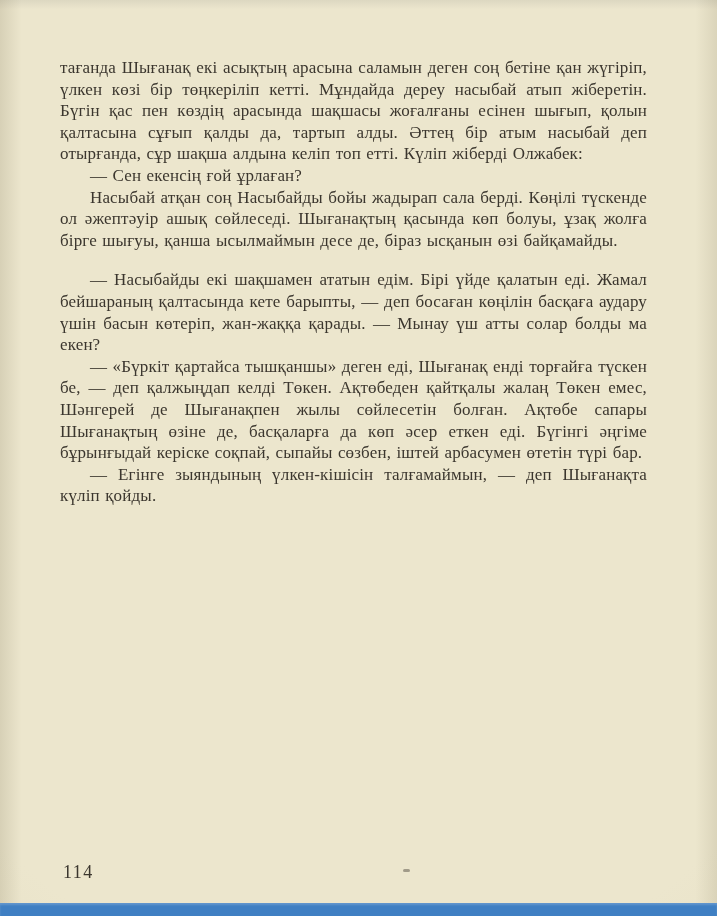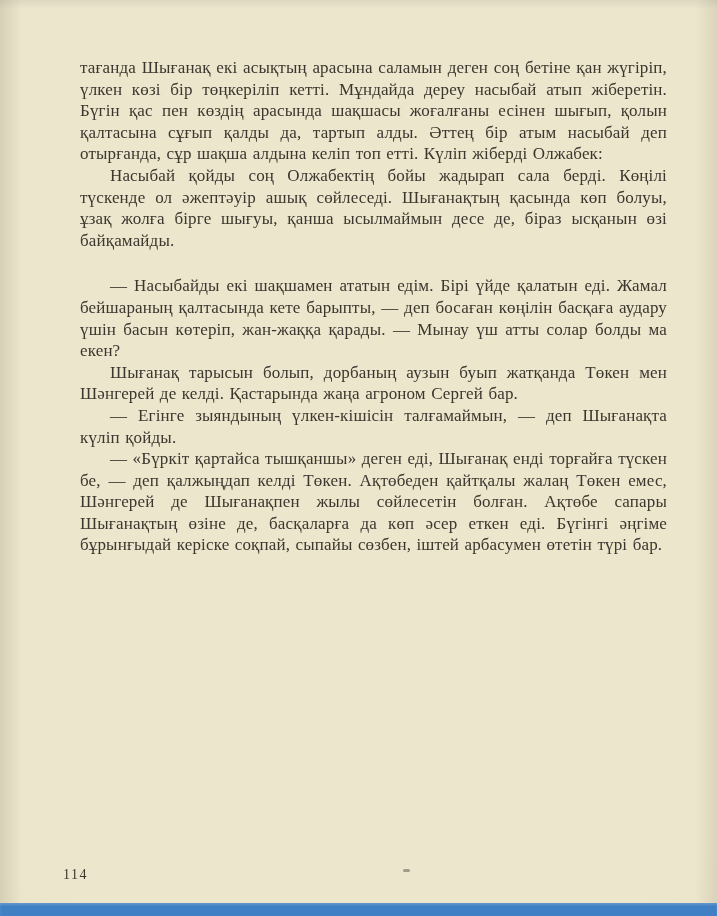--- a/index.html
+++ b/index.html
@@ -25,36 +25,36 @@
     position: absolute; inset: 0;
     background:
       linear-gradient(90deg, rgba(120,110,80,0.18) 0, rgba(120,110,80,0) 3%,
         rgba(120,110,80,0) 97%, rgba(120,110,80,0.15) 100%),
       linear-gradient(180deg, rgba(150,150,140,0.18) 0, rgba(150,150,140,0) 1%);
     pointer-events: none;
   }
 
   .text-block {
     position: absolute;
-    top: 57px; left: 80px;
+    top: 57px; left: 60px;
     width: 587px;
     font-size: 17px;
     line-height: 21.6px;
     text-align: justify;
     letter-spacing: 0.15px;
     word-spacing: 1px;
   }
   .para { text-indent: 0; }
   .para.indent { text-indent: 30px; }
-  .para.space-before { margin-top: 24px; }
+  .para.space-before { margin-top: 18px; }
 
   .page-number {
     position: absolute;
     left: 63px; bottom: 33px;
-    font-size: 14px;
+    font-size: 18px;
     letter-spacing: 1.5px;
     color: var(--ink, #3b362e);
   }
 
   .ink-speck {
     position: absolute;
     left: 403px; top: 869px;
     width: 7px; height: 3px;
     border-radius: 2px;
     background: rgba(70, 65, 55, 0.45);
@@ -67,22 +67,22 @@
     background: var(--band, #3f7fc3);
     box-shadow: inset 0 2px 2px rgba(255,255,255,0.18);
   }
 </style>
 </head>
 <body>
 
 <div class="page">
   <div class="text-block">
       <p class="para">тағанда Шығанақ екі асықтың арасына саламын деген соң бетіне қан жүгіріп, үлкен көзі бір төңкеріліп кетті. Мұндайда дереу насыбай атып жіберетін. Бүгін қас пен көздің арасында шақшасы жоғалғаны есінен шығып, қолын қалтасына сұғып қалды да, тартып алды. Әттең бір атым насыбай деп отырғанда, сұр шақша алдына келіп топ етті. Күліп жіберді Олжабек:</p>
-      <p class="para indent">Насыбай қойды соң Олжабектің бойы жадырап сала берді. Көңілі түскенде ол әжептәуір ашық сөйлеседі. Шығанақтың қасында көп болуы, ұзақ жолға бірге шығуы, қанша ысылмаймын десе де, біраз ысқанын өзі байқамайды.</p>
+      <p class="para indent">— Сен екенсің ғой ұрлаған?</p>
+      <p class="para indent">Насыбай атқан соң Насыбайды бойы жадырап сала берді. Көңілі түскенде ол әжептәуір ашық сөйлеседі. Шығанақтың қасында көп болуы, ұзақ жолға бірге шығуы, қанша ысылмаймын десе де, біраз ысқанын өзі байқамайды.</p>
       <p class="para indent space-before">— Насыбайды екі шақшамен ататын едім. Бірі үйде қалатын еді. Жамал бейшараның қалтасында кете барыпты, — деп босаған көңілін басқаға аудару үшін басын көтеріп, жан-жаққа қарады. — Мынау үш атты солар болды ма екен?</p>
-      <p class="para indent">Шығанақ тарысын болып, дорбаның аузын буып жатқанда Төкен мен Шәнгерей де келді. Қастарында жаңа агроном Сергей бар.</p>
+      <p class="para indent">— «Бүркіт қартайса тышқаншы» деген еді, Шығанақ енді торғайға түскен бе, — деп қалжыңдап келді Төкен. Ақтөбеден қайтқалы жалаң Төкен емес, Шәнгерей де Шығанақпен жылы сөйлесетін болған. Ақтөбе сапары Шығанақтың өзіне де, басқаларға да көп әсер еткен еді. Бүгінгі әңгіме бұрынғыдай керіске соқпай, сыпайы сөзбен, іштей арбасумен өтетін түрі бар.</p>
       <p class="para indent">— Егінге зыяндының үлкен-кішісін талғамаймын, — деп Шығанақта күліп қойды.</p>
-      <p class="para indent">— «Бүркіт қартайса тышқаншы» деген еді, Шығанақ енді торғайға түскен бе, — деп қалжыңдап келді Төкен. Ақтөбеден қайтқалы жалаң Төкен емес, Шәнгерей де Шығанақпен жылы сөйлесетін болған. Ақтөбе сапары Шығанақтың өзіне де, басқаларға да көп әсер еткен еді. Бүгінгі әңгіме бұрынғыдай керіске соқпай, сыпайы сөзбен, іштей арбасумен өтетін түрі бар.</p>
     </div>
   <div class="ink-speck"></div>
   <div class="page-number">114</div>
   <div class="footer-band"></div>
 </div>
 
 </body></html>

